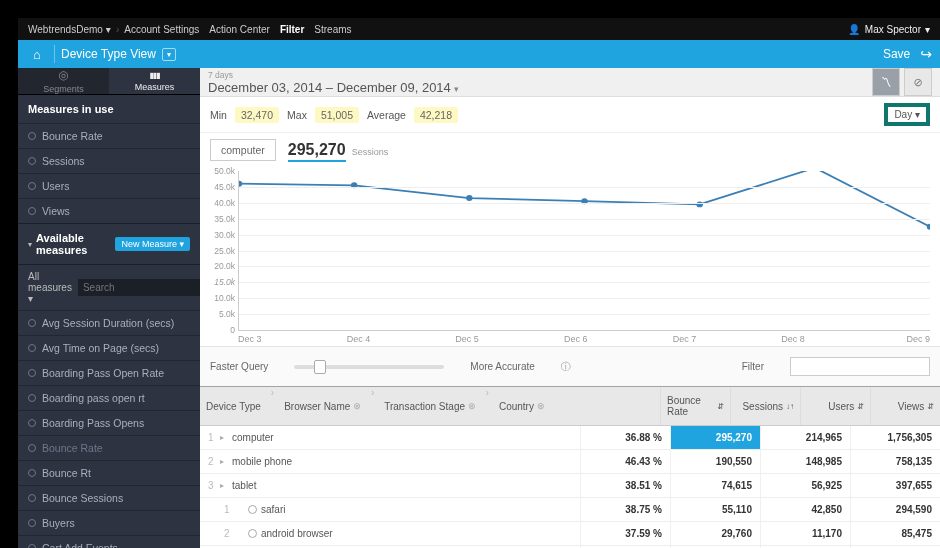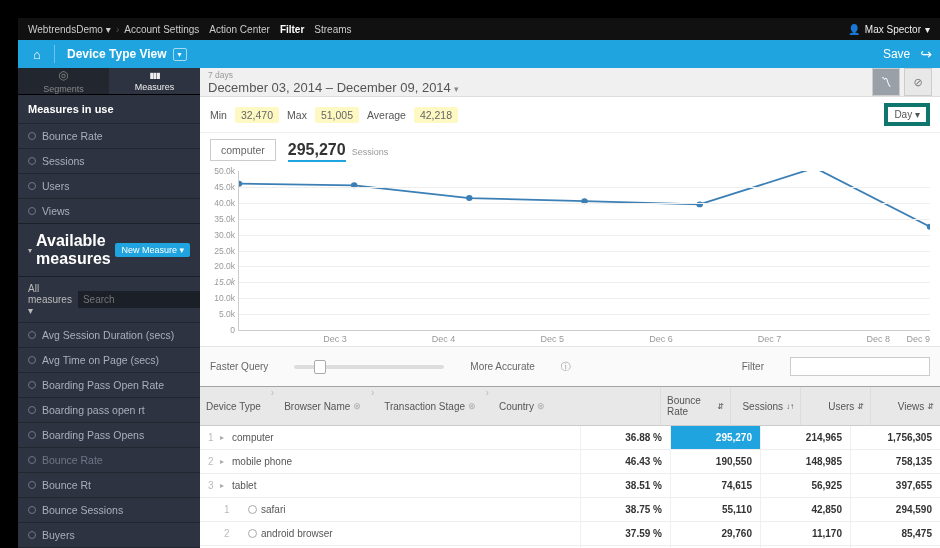--- a/index.html
+++ b/index.html
@@ -9,38 +9,38 @@
   .app { position:absolute; top:18px; left:18px; right:0; bottom:0; display:flex; flex-direction:column; }
   
   .topbar { background:#111; color:#ccc; height:22px; display:flex; align-items:center; padding:0 10px; font-size:10px; }
   .topbar .sep { color:#555; margin:0 5px; }
   .topbar .active { color:#fff; font-weight:bold; }
   .topbar .spacer { flex:1; }
   .topbar .user { color:#eee; display:flex; align-items:center; gap:4px; }
   
   .bluebar { background:#1fa4df; color:#fff; height:28px; display:flex; align-items:center; padding:0 8px; font-size:12px; }
   .bluebar .home { width:22px; text-align:center; font-size:13px; }
-  .bluebar .title { font-weight:bold; margin-left:6px; }
+  .bluebar .title { font-weight:normal; }
   .bluebar .dd { margin-left:6px; font-size:8px; border:1px solid rgba(255,255,255,0.6); padding:1px 4px; border-radius:2px; }
   .bluebar .spacer { flex:1; }
   .bluebar .save { margin-right:10px; font-size:12px; cursor:pointer; }
   .bluebar .share { font-size:14px; cursor:pointer; }
   
   .main { flex:1; display:flex; overflow:hidden; }
   .sidebar { width:182px; background:#2d3340; color:#bbb; display:flex; flex-direction:column; font-size:10.5px; overflow-y:auto; }
   .sidetabs { display:flex; height:34px; background:#22262f; }
   .sidetab { flex:1; display:flex; flex-direction:column; align-items:center; justify-content:center; color:#888; font-size:9px; gap:2px; border-bottom:1px solid #000; }
   .sidetab.active { background:#2d3340; color:#eee; }
   .sidetab .ic { font-size:12px; }
   .side-h { padding:8px 10px; font-weight:bold; color:#fff; font-size:11px; }
   .m-list { list-style:none; }
   .m-list li { padding:6px 10px; border-top:1px solid #22262f; display:flex; align-items:center; gap:6px; color:#a9afbd; cursor:pointer; }
   .m-list li .dot { width:8px; height:8px; border:1.5px solid #6f7688; border-radius:50%; flex-shrink:0; }
   .avail { display:flex; align-items:center; justify-content:space-between; padding:8px 10px; border-top:1px solid #1b1f28; border-bottom:1px solid #1b1f28; }
-  .avail .lbl { font-weight:bold; color:#fff; font-size:16px; }
+  .avail .lbl { font-weight:bold; color:#fff; font-size:11px; }
   .newbtn { background:#1fa4df; color:#fff; padding:2px 6px; font-size:9px; border-radius:2px; }
   .filterrow { display:flex; align-items:center; gap:6px; padding:6px 10px; font-size:10px; }
   .filterrow input { flex:1; background:#1b1f28; border:none; color:#ccc; padding:3px 5px; font-size:10px; }
   .m-list li.dim { color:#6f7688; }
   
   .content { flex:1; background:#f8f8f8; display:flex; flex-direction:column; overflow:hidden; }
   .daterow { display:flex; align-items:center; background:#f0f0f0; border-bottom:1px solid #ddd; height:36px; padding:0 8px; }
   .daterow .dlabel { font-size:8.5px; color:#999; }
   .daterow .dval { font-size:13px; color:#555; }
   .daterow .iconbtn { width:28px; height:28px; border:1px solid #ccc; display:flex; align-items:center; justify-content:center; margin-left:4px; color:#777; background:#e8e8e8; }
@@ -52,21 +52,21 @@
   .selrow { display:flex; align-items:center; gap:12px; padding:6px 10px; background:#fff; }
   .selrow .selbox { border:1px solid #ccc; padding:4px 10px; font-size:10.5px; color:#666; }
   .selrow .bignum { font-size:16px; font-weight:bold; color:#333; border-bottom:2px solid #1fa4df; padding-bottom:2px; }
   .selrow .sub { font-size:9px; color:#999; margin-left:3px; }
   
   .chartwrap { padding:4px 10px 2px 10px; background:#fff; }
   .chart { position:relative; height:160px; border-left:1px solid #ccc; border-bottom:1px solid #ccc; margin-left:28px; }
   .ytick { position:absolute; left:-30px; width:26px; text-align:right; font-size:8.5px; color:#999; transform:translateY(-50%); }
   .grid { position:absolute; left:0; right:0; border-top:1px solid #eee; }
   .xticks { position:relative; margin-left:28px; display:flex; font-size:9px; color:#999; }
-  .xt { flex:1; text-align:right; padding-top:3px;}
+  .xt { flex:1; text-align:left; padding-top:3px;}
   .xt:last-child{ text-align:right; flex:0 0 40px;}
   svg.plot { position:absolute; left:0; top:0; width:100%; height:100%; }
   
   .sfrow { display:flex; align-items:center; padding:10px; gap:26px; border-top:1px solid #e5e5e5; border-bottom:1px solid #a3a3a3; background:#fafafa; font-size:10px; color:#666; }
   .slider { width:150px; height:4px; background:#ddd; position:relative; border-radius:2px; }
   .slider .thumb { position:absolute; top:-5px; left:20px; width:12px; height:14px; background:#fff; border:1px solid #aaa; border-radius:2px; }
   .sfrow .spacer { flex:1; }
   .sfrow input { border:1px solid #ccc; padding:3px 5px; width:140px; font-size:10px; }
   
   .tblhead { display:flex; background:#e8e8e8; border-bottom:1px solid #ccc; font-size:10px; color:#555; }

